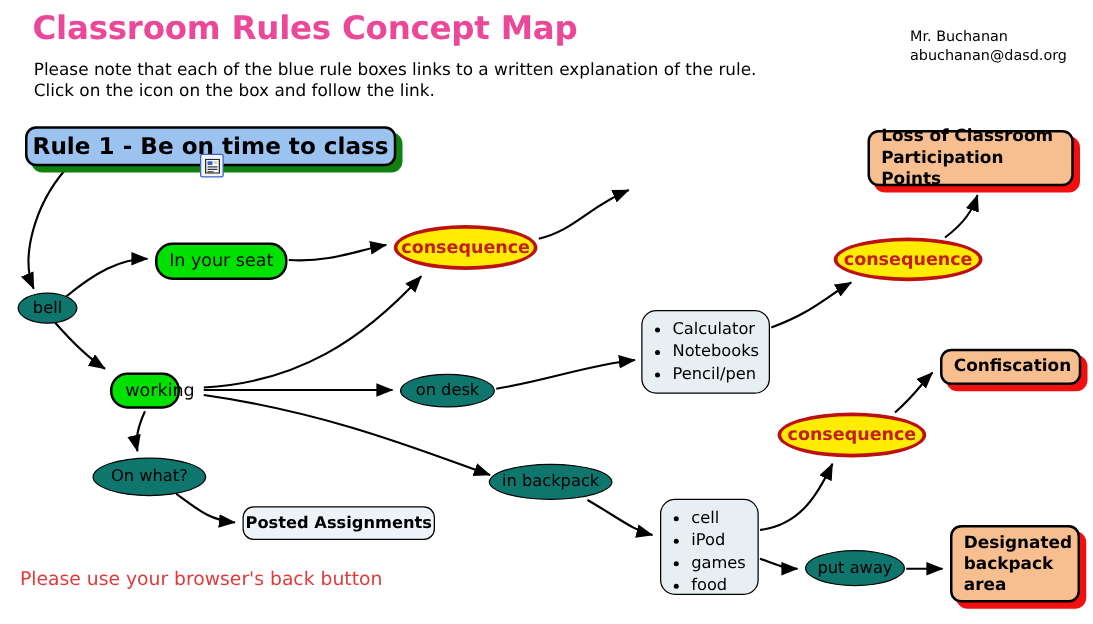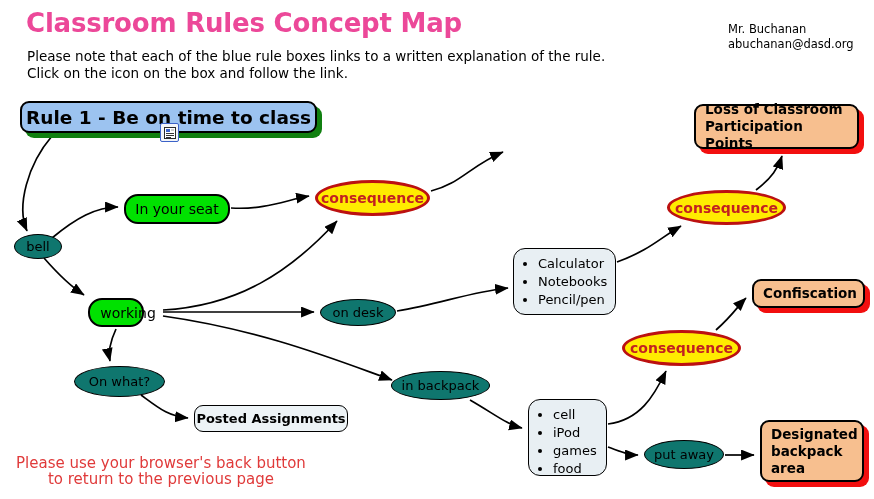--- a/index.html
+++ b/index.html
@@ -256,21 +256,20 @@
     <div>Click on the icon on the box and follow the link.</div>
   </div>
 
   <div id="author">
     <div>Mr. Buchanan</div>
     <div>abuchanan@dasd.org</div>
   </div>
 
   <div id="footer-note">
     <div>Please use your browser's back button</div>
-    <div>to return to the previous page</div>
   </div>
 
   <svg id="edge-layer" viewBox="0 0 874 499" xmlns="http://www.w3.org/2000/svg">
     <defs>
       <marker id="ah" markerWidth="9" markerHeight="9" refX="7.6" refY="3.2" orient="auto" markerUnits="strokeWidth">
         <path d="M0,0 L8,3.2 L0,6.4 z" fill="#000000"></path>
       </marker>
     </defs>
     <g fill="none" stroke="#000000" stroke-width="1.7" marker-end="url(#ah)">
 

